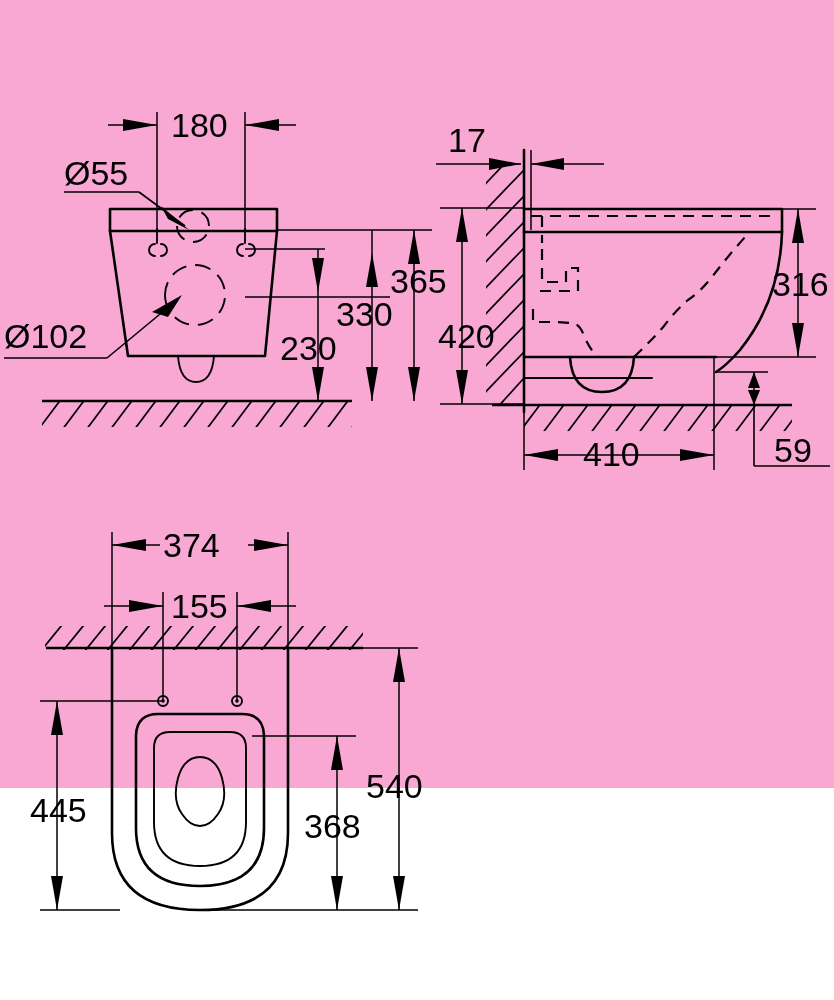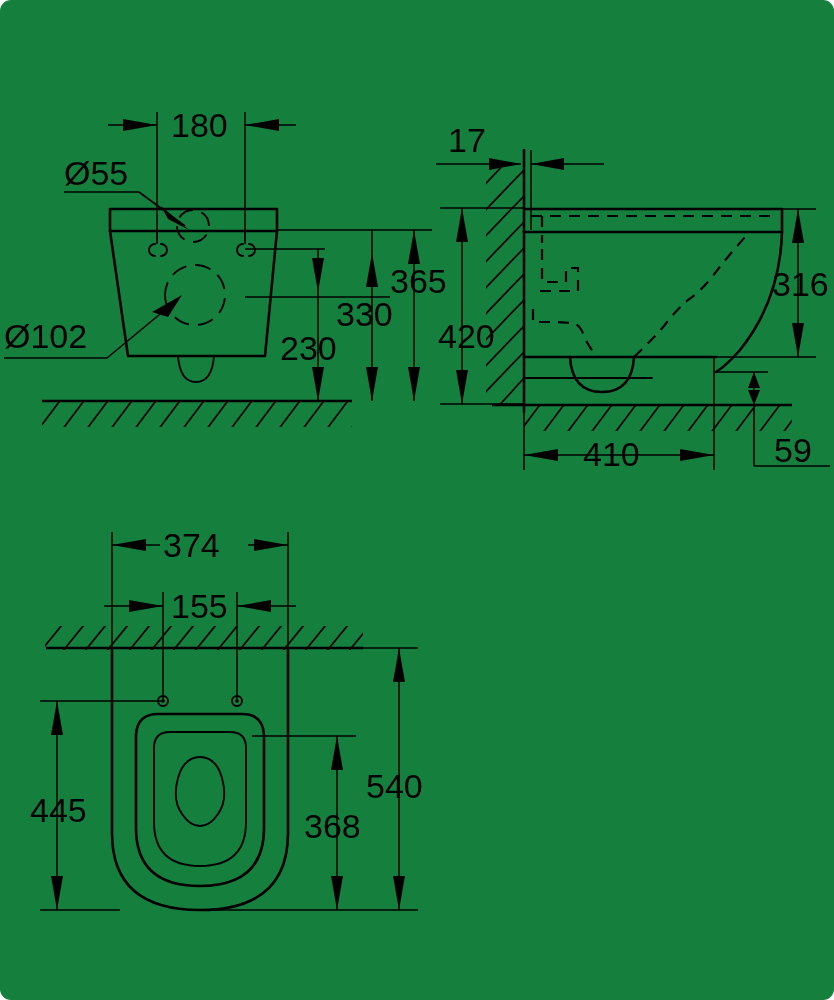--- a/index.html
+++ b/index.html
@@ -9,23 +9,22 @@
   }
   body {
     width: 834px;
     height: 1000px;
     font-family: "Liberation Sans", sans-serif;
     overflow: hidden;
   }
   #drawing-root {
     position: relative;
     width: 834px;
-    height: 1000px;
-    background: #15803d;
-    border-radius: 11px;
+    height: 788px;
+    background: #f9a8d4;
   }
   svg.sheet {
     display: block;
     width: 834px;
     height: 1000px;
   }
   .dim-text {
     font-family: "Liberation Sans", sans-serif;
     font-size: 34px;
     fill: #000000;

